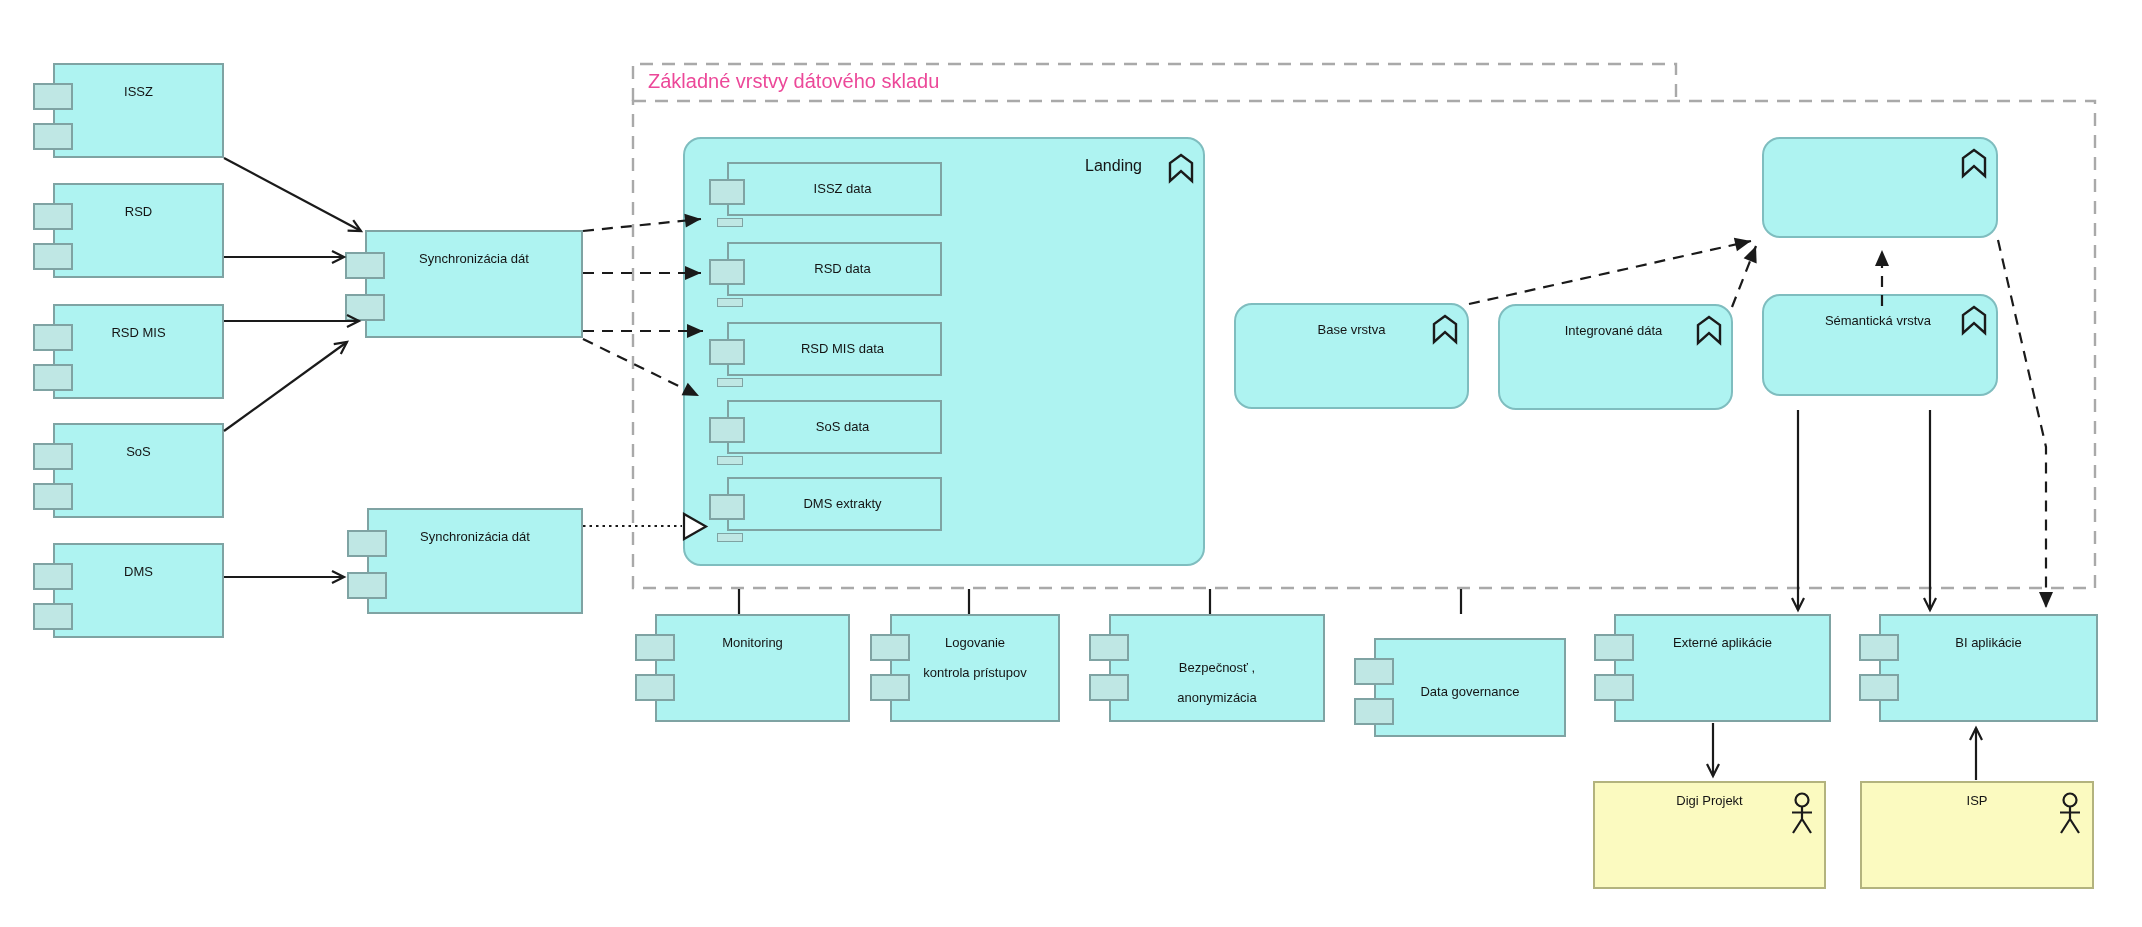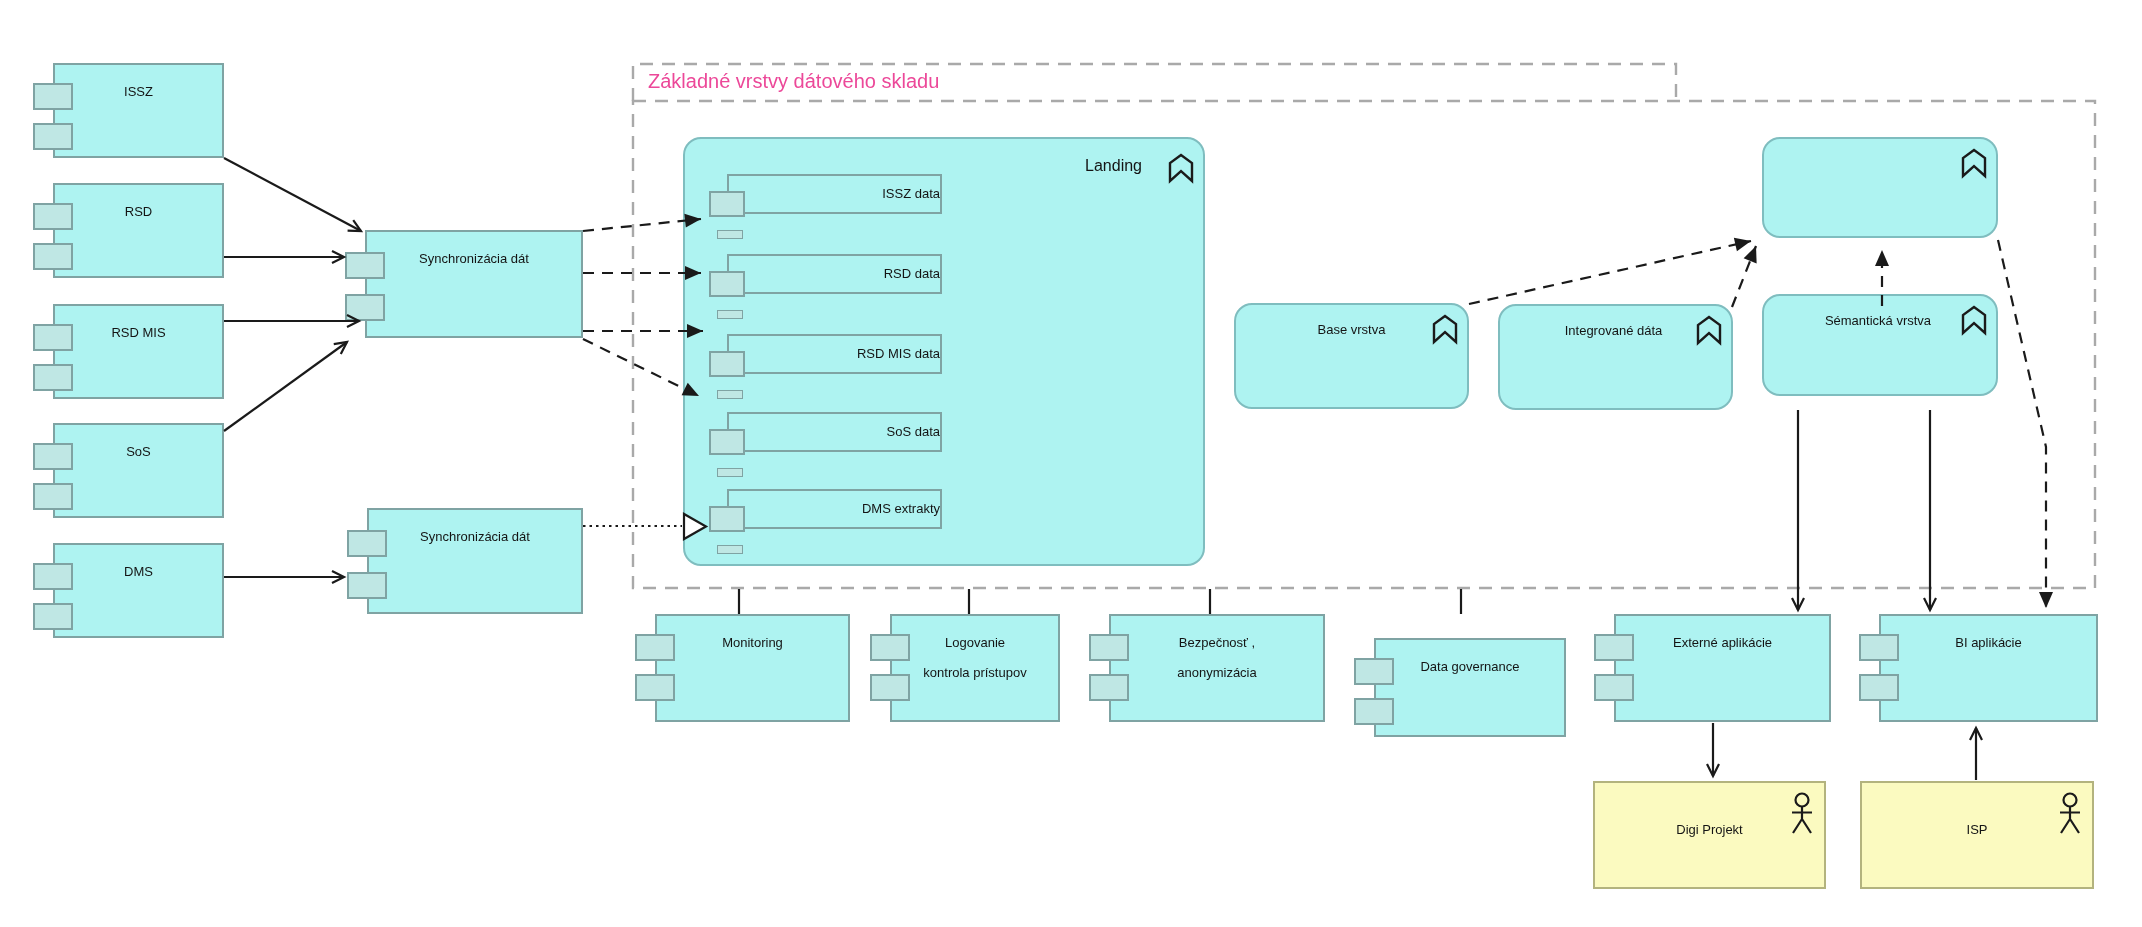--- a/index.html
+++ b/index.html
@@ -24,47 +24,47 @@
   .actor{
     position:absolute;box-sizing:border-box;
     background:var(--actor_fill,#fbfac0);
     border:2px solid var(--actor_border,#b3b37e);
   }
   .lbl{
     position:relative;text-align:center;font-size:13px;line-height:30px;
     padding-top:12px;color:#141414;
   }
   .round>.lbl{padding-top:10px;}
-  .actor>.lbl{padding-top:32px;}
+  .actor>.lbl{padding-top:3px;}
   .pad30{padding-left:30px;padding-right:30px;}
-  .pad34{padding-left:34px;padding-right:34px;}
+  .pad34{padding-left:34px;padding-right:34px;margin-top:25px;}
   .pad48{padding-left:44px;padding-right:48px;}
   
   .port{
     position:absolute;left:-22px;width:40px;height:27px;box-sizing:border-box;
     background:var(--port_fill,#bfe7e4);
     border:2px solid var(--component_border,#7fa3a3);
   }
   .port.p1{top:18px;} .port.p2{top:58px;}
   
   .iport{
     position:absolute;left:-20px;top:15px;width:36px;height:26px;box-sizing:border-box;
     background:var(--port_fill,#bfe7e4);
     border:2px solid var(--component_border,#7fa3a3);
   }
   .itick{
     position:absolute;left:-12px;top:54px;width:26px;height:9px;box-sizing:border-box;
     background:var(--port_fill,#bfe7e4);
     border:1px solid var(--component_border,#7fa3a3);
   }
   .inner{
-    position:absolute;box-sizing:border-box;left:42px;width:215px;height:40px;
+    position:absolute;box-sizing:border-box;left:42px;width:215px;height:54px;
     background:var(--component_fill,#aef3f1);
     border:2px solid var(--component_border,#7fa3a3);
-    display:flex;align-items:center;justify-content:flex-end;margin-top:12px;
+    display:flex;align-items:center;justify-content:center;
   }
   .inner .lbl{padding:0 0 0 16px;}
   .chev{position:absolute;right:8px;top:8px;}
   .stick{position:absolute;right:10px;top:9px;}
   
   #group-title{
     position:absolute;left:648px;top:70px;font-size:20px;color:#ec4899;
   }
   #landing-title{
     position:absolute;left:257px;top:12px;width:200px;text-align:right;

